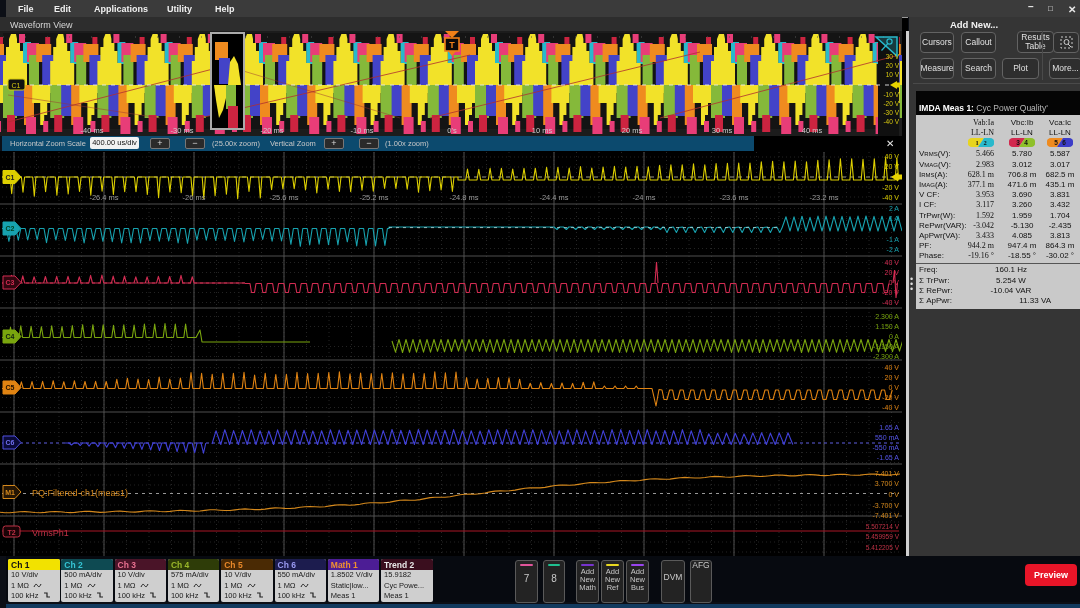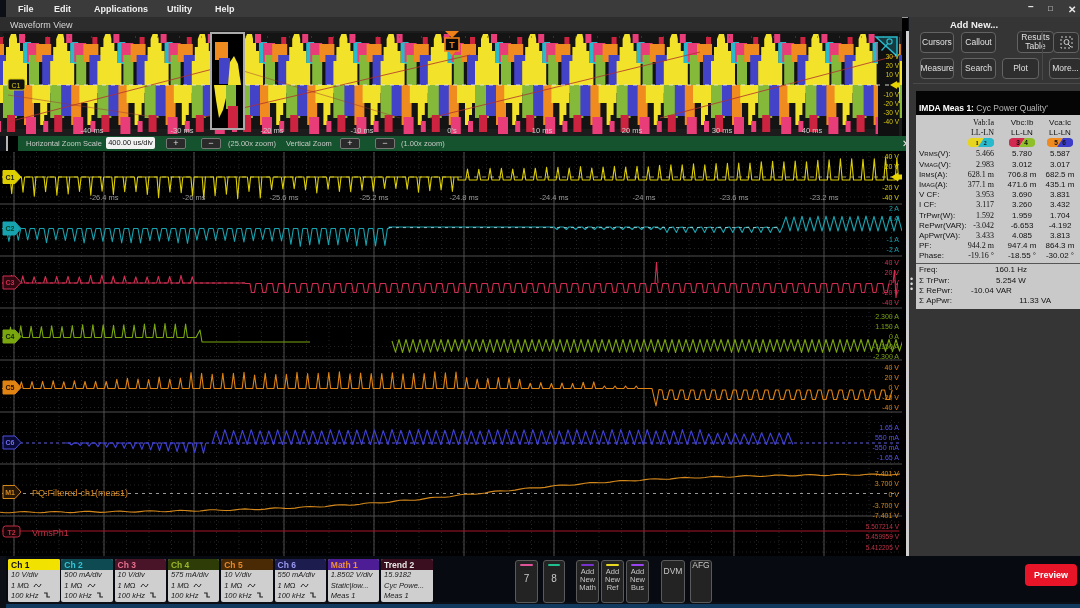--- a/index.html
+++ b/index.html
@@ -2,35 +2,35 @@
 <html><head><meta charset="utf-8"><style>
 
 * { margin:0; padding:0; box-sizing:border-box; }
 body { width:1080px; height:608px; background:#0c0f16; font-family:"Liberation Sans",sans-serif; position:relative; overflow:hidden; }
 .abs { position:absolute;margin-left:6px; }
 .menubar { left:0; top:0; width:1080px; height:17px; background:#3b3b3b; color:#f0f0f0; font-size:9px; font-weight:bold; }
 .menubar span { position:absolute; top:4px; }
 .winbtn { position:absolute; top:3px; color:#e8e8e8; font-size:10px; }
 .mainpanel { left:0; top:17px; width:902px; height:539px; background:#000; border-left:2px solid #b5b5b5; border-top:1px solid #999; }
 .tabrow { position:absolute; left:0; top:17px; width:902px; height:14px; background:#2d2d2d; color:#d6d6d6; font-size:9px; }
-.zoombar { position:absolute; left:18px; top:136px; width:898px; height:15px; background:#14532d; color:#c8c8c8; font-size:7.5px; }
+.zoombar { position:absolute; left:2px; top:136px; width:752px; height:15px; background:#0c4a6e; color:#c8c8c8; font-size:7.5px; }
 .zb { position:absolute; top:2px; height:11px; background:#2a2a2a; border:1px solid #777; border-radius:2px; color:#ddd; text-align:center; line-height:9px; font-size:9px; width:20px; }
 .rp { left:903px; top:17px; width:177px; height:539px; background:#353535; }
 .btn { position:absolute; background:#2e2e2e; border:1px solid #636363; border-radius:4px; color:#e2e2e2; font-size:8.5px; display:flex; align-items:center; justify-content:center; text-align:center; line-height:9px; }
 .tbl { position:absolute; left:7px; top:74px; width:168px; background:#c9c9c9; font-size:8px; color:#111; }
 .tblhead { background:#050505; color:#fff; font-size:8.5px; padding:12px 3px; height:24px; }
 .trow { position:relative; height:10.2px; }
 .trow .lab { position:absolute; left:3px; top:0; }
 .trow .v1 { position:absolute; left:40px; width:38px; text-align:right;font-family:Liberation Serif, serif; }
 .trow .v2 { position:absolute; left:87px; width:38px; text-align:center; }
 .trow .v3 { position:absolute; left:124px; width:40px; text-align:center; }
 .bottom { left:0; top:556px; width:1080px; height:46px; background:#070a10; }
 .chbadge { position:absolute; top:3px; width:51.5px; height:43px; background:#cfcfcf; border-radius:2px; overflow:hidden; }
 .chhead { height:11px; font-size:8.5px; font-weight:bold; padding:1px 0 0 3px; }
-.chbody { font-size:7.5px; color:#1a1a1a; padding:0 0 0 3px; line-height:10.5px;font-style:italic; }
+.chbody { font-size:7.5px; color:#1a1a1a; padding:0 0 0 3px; line-height:10.5px; }
 .sq { position:absolute; top:4px; height:43px; background:#232323; border:1px solid #5a5a5a; border-radius:3px; color:#c8c8c8; text-align:center; }
 .sq .tl { position:absolute; top:3px; left:4px; right:4px; height:2px; border-radius:1px; }
 .gpanel { position:absolute; top:6px; height:41px; background:#c9c9c9; border-radius:1px; font-size:7.5px; color:#111; }
 .gph { background:#9f9f9f; height:11px; font-weight:bold; font-size:8px; padding:1px 0 0 3px; color:#000; }
 .gpl { position:relative; height:10px; padding-left:3px; }
 
 </style></head><body>
 <div class="abs menubar">
     <span style="left:12px">File</span>
     <span style="left:48px">Edit</span>
@@ -319,22 +319,22 @@
       </div>
       <div class="trow">
         <span class="lab">TrPwr(W):</span>
         <span class="v1">1.592</span>
         <span class="v2">1.959</span>
         <span class="v3">1.704</span>
       </div>
       <div class="trow">
         <span class="lab">RePwr(VAR):</span>
         <span class="v1">-3.042</span>
-        <span class="v2">-6.653</span>
-        <span class="v3">-4.192</span>
+        <span class="v2">-5.130</span>
+        <span class="v3">-2.435</span>
       </div>
       <div class="trow">
         <span class="lab">ApPwr(VA):</span>
         <span class="v1">3.433</span>
         <span class="v2">4.085</span>
         <span class="v3">3.813</span>
       </div>
       <div class="trow">
         <span class="lab">PF:</span>
         <span class="v1">944.2 m</span>
@@ -352,21 +352,21 @@
       <div class="trow">
         <span class="lab">Freq:</span>
         <span style="position:absolute;left:55px;width:80px;text-align:center">160.1 Hz</span>
       </div>
       <div class="trow">
         <span class="lab">Σ TrPwr:</span>
         <span style="position:absolute;left:55px;width:80px;text-align:center">5.254 W</span>
       </div>
       <div class="trow">
         <span class="lab">Σ RePwr:</span>
-        <span style="position:absolute;left:55px;width:80px;text-align:left">-10.04 VAR</span>
+        <span style="position:absolute;left:55px;width:80px;text-align:center">-10.04 VAR</span>
       </div>
       <div class="trow">
         <span class="lab">Σ ApPwr:</span>
         <span style="position:absolute;left:55px;width:80px;text-align:right">11.33 VA</span>
       </div>
       <div style="height:3px"></div>
     </div>
     <div style="position:absolute;left:1px;top:260px;width:4px;color:#ddd;font-size:9px;line-height:5px">•<br>•<br>•</div>
   </div>
 <div class="abs bottom">
@@ -446,21 +446,21 @@
     </div>
     <div class="sq" style="left:595px;width:23px;font-size:7.5px;line-height:8.0px">
       <div class="tl" style="background:#e8d820"></div>
       <div style="padding-top:7px">Add<br>New<br>Ref</div>
     </div>
     <div class="sq" style="left:620px;width:23px;font-size:7.5px;line-height:8.0px">
       <div class="tl" style="background:#9944ee"></div>
       <div style="padding-top:7px">Add<br>New<br>Bus</div>
     </div>
     <div class="sq" style="left:655px;width:24px;font-size:8.5px;line-height:9.0px">
-      <div style="padding-top:6px">DVM</div>
+      <div style="padding-top:12px">DVM</div>
     </div>
     <div class="sq" style="left:684px;width:22px;font-size:8.5px;line-height:9.0px">
       <div style="">AFG</div>
     </div>
     <div style="position:absolute;left:1019px;top:8px;width:52px;height:22px;background:#e81528;border-radius:4px;color:#fff;font-weight:bold;font-size:9px;text-align:center;line-height:22px">Preview</div>
   </div>
 <div class="abs" style="left:900px;top:31px;width:2.5px;height:525px;background:#cfcfcf"></div>
 <div class="abs" style="left:1076px;top:10px;width:4px;height:594px;background:#2878b8"></div>
 <div class="abs" style="left:0;top:604px;width:1080px;height:4px;background:#123a5e"></div>
 </body></html>

